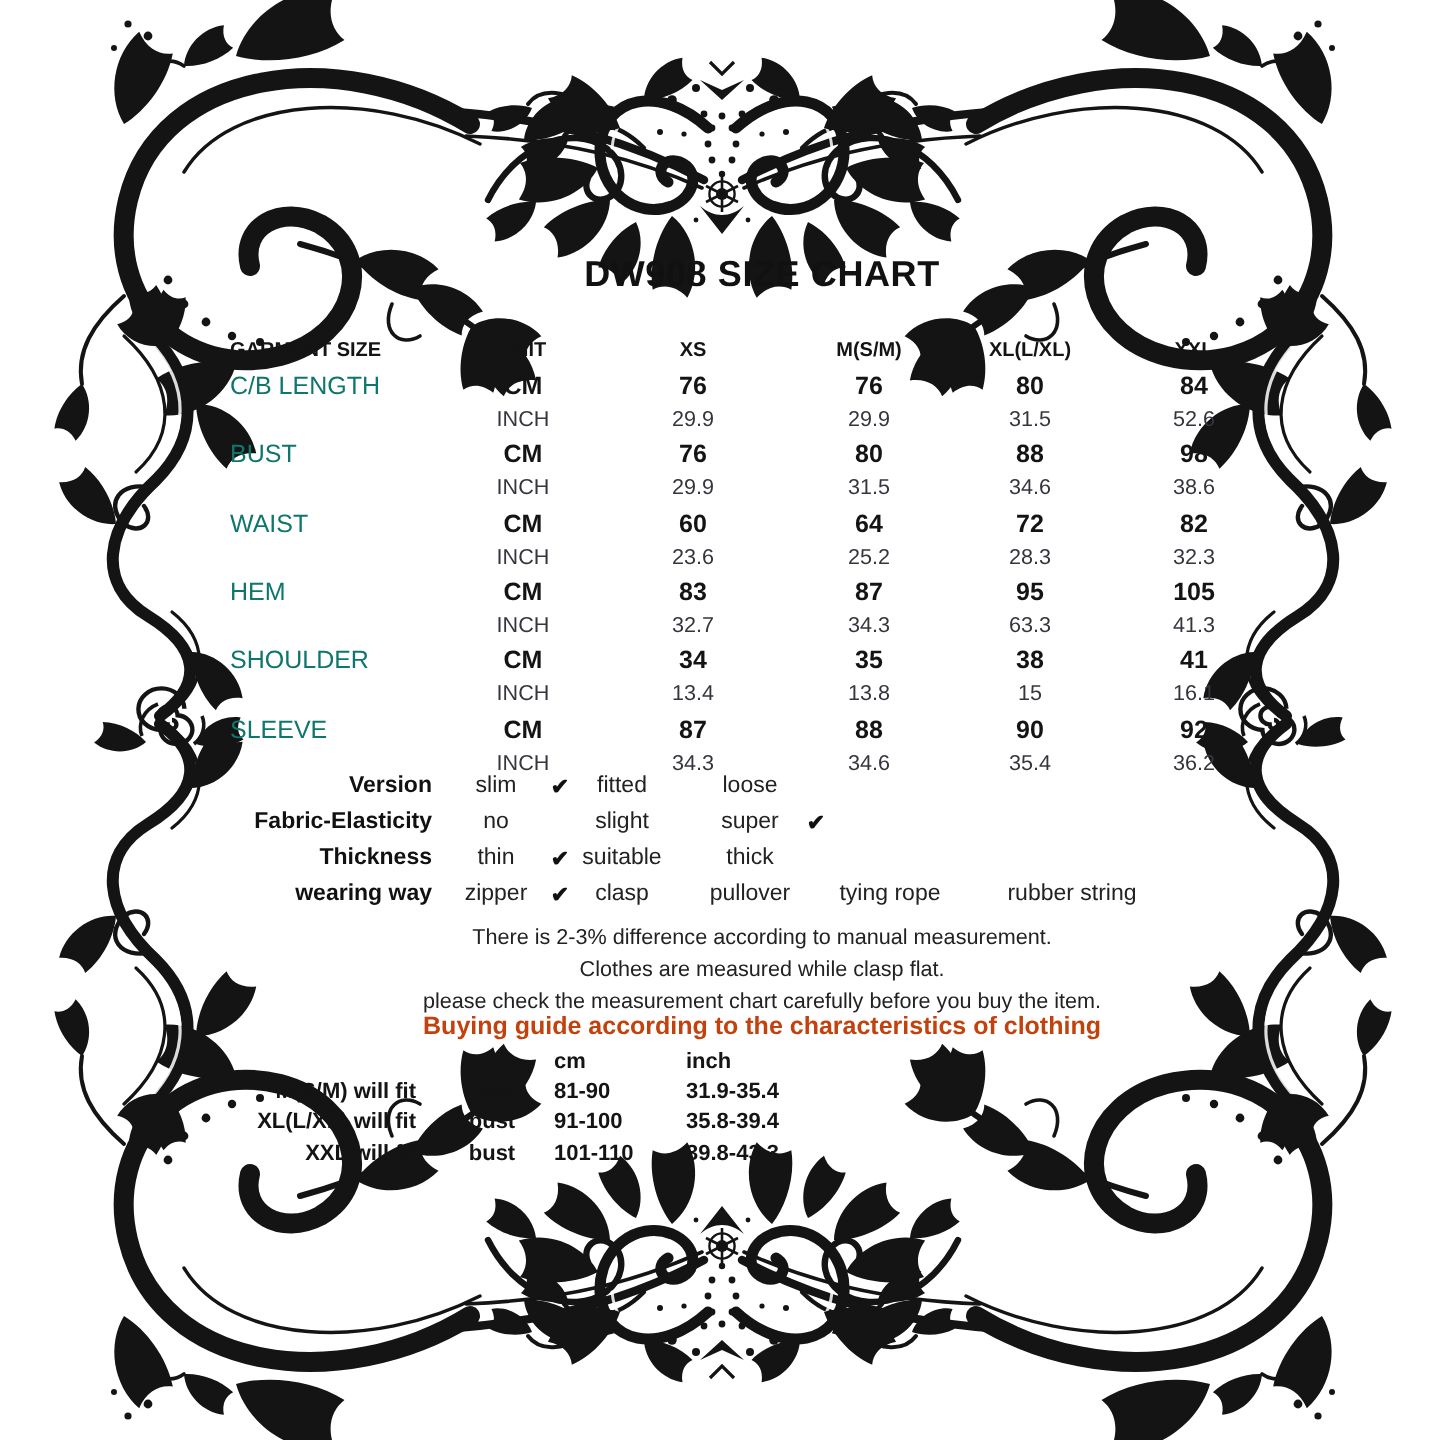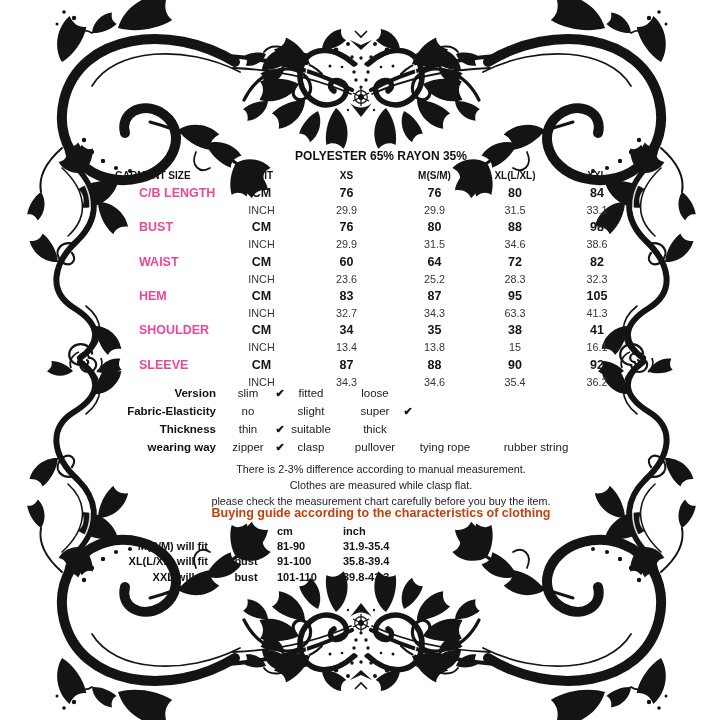--- a/index.html
+++ b/index.html
@@ -20,21 +20,21 @@
 
   
   .size-grid{position:absolute;left:115px;top:167px;width:525px;}
   .shead,.srow{display:grid;grid-template-columns:108px 77px 93px 83px 78px 86px;height:17.2px;align-items:center;}
   .shead .cell{font-weight:bold;font-size:10px;text-align:center;}
   .shead .cell:first-child{text-align:left;}
   .srow .cell{text-align:center;}
   .srow .cell:first-child{text-align:left;}
   .sbody .srow:nth-of-type(odd) .cell{font-weight:bold;font-size:12.5px;color:#141414;}
   .sbody .srow:nth-of-type(even) .cell{font-weight:normal;font-size:10.8px;color:#35353d;}
-  .sbody .srow .cell:first-child{font-weight:bold;font-size:12.5px;color:#ec4899;margin-left:24px;}
+  .sbody .srow .cell:first-child{font-weight:normal;font-size:12.5px;color:#0f766e;}
 
   
   .attrs{position:absolute;left:115px;top:384px;width:480px;}
   .arow{display:grid;grid-template-columns:110px 46px 18px 44px 20px 44px 22px 52px 20px 90px;height:18px;align-items:center;font-size:11.5px;}
   .alabel{font-weight:bold;text-align:right;padding-right:9px;color:#111;}
   .aopt{text-align:center;color:#222;}
   .achk{text-align:center;font-size:11px;font-weight:bold;color:#111;}
 
   
   .notes{position:absolute;left:110px;top:461px;width:542px;text-align:center;}
@@ -163,21 +163,21 @@
     <use href="#quad"></use>
     <use href="#quad" transform="translate(723,0) scale(-1,1)"></use>
     <use href="#quad" transform="translate(0,720) scale(1,-1)"></use>
     <use href="#quad" transform="translate(723,720) scale(-1,-1)"></use>
     <use href="#crest"></use>
     <use href="#crest" transform="translate(0,720) scale(1,-1)"></use>
     <use href="#rose" transform="translate(86,362)"></use>
     <use href="#rose" transform="translate(637,362)"></use>
   </svg>
 
-  <div class="subtitle">POLYESTER 65% RAYON 35%</div>
+  <div class="title">DW908 SIZE CHART</div>
 
   <div class="size-grid">
     <div class="shead">
       <div class="cell">GARMENT SIZE</div>
       <div class="cell">UNIT</div>
       <div class="cell">XS</div>
       <div class="cell">M(S/M)</div>
       <div class="cell">XL(L/XL)</div>
       <div class="cell">XXL</div>
     </div>
@@ -191,21 +191,21 @@
           <div class="cell">80</div>
           <div class="cell">84</div>
         </div>
 
         <div class="srow">
           <div class="cell"></div>
           <div class="cell">INCH</div>
           <div class="cell">29.9</div>
           <div class="cell">29.9</div>
           <div class="cell">31.5</div>
-          <div class="cell">33.1</div>
+          <div class="cell">52.6</div>
         </div>
 
         <div class="srow">
           <div class="cell">BUST</div>
           <div class="cell">CM</div>
           <div class="cell">76</div>
           <div class="cell">80</div>
           <div class="cell">88</div>
           <div class="cell">98</div>
         </div>

